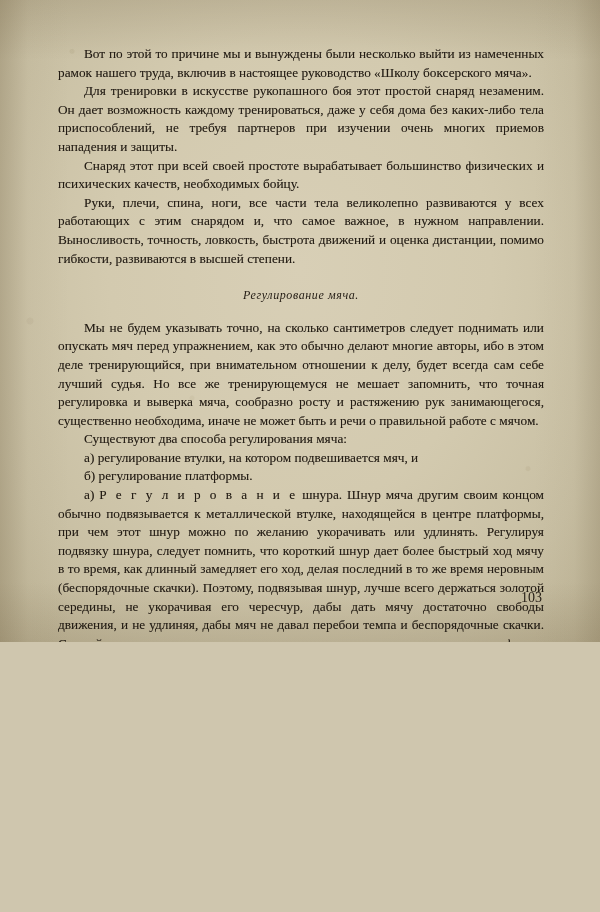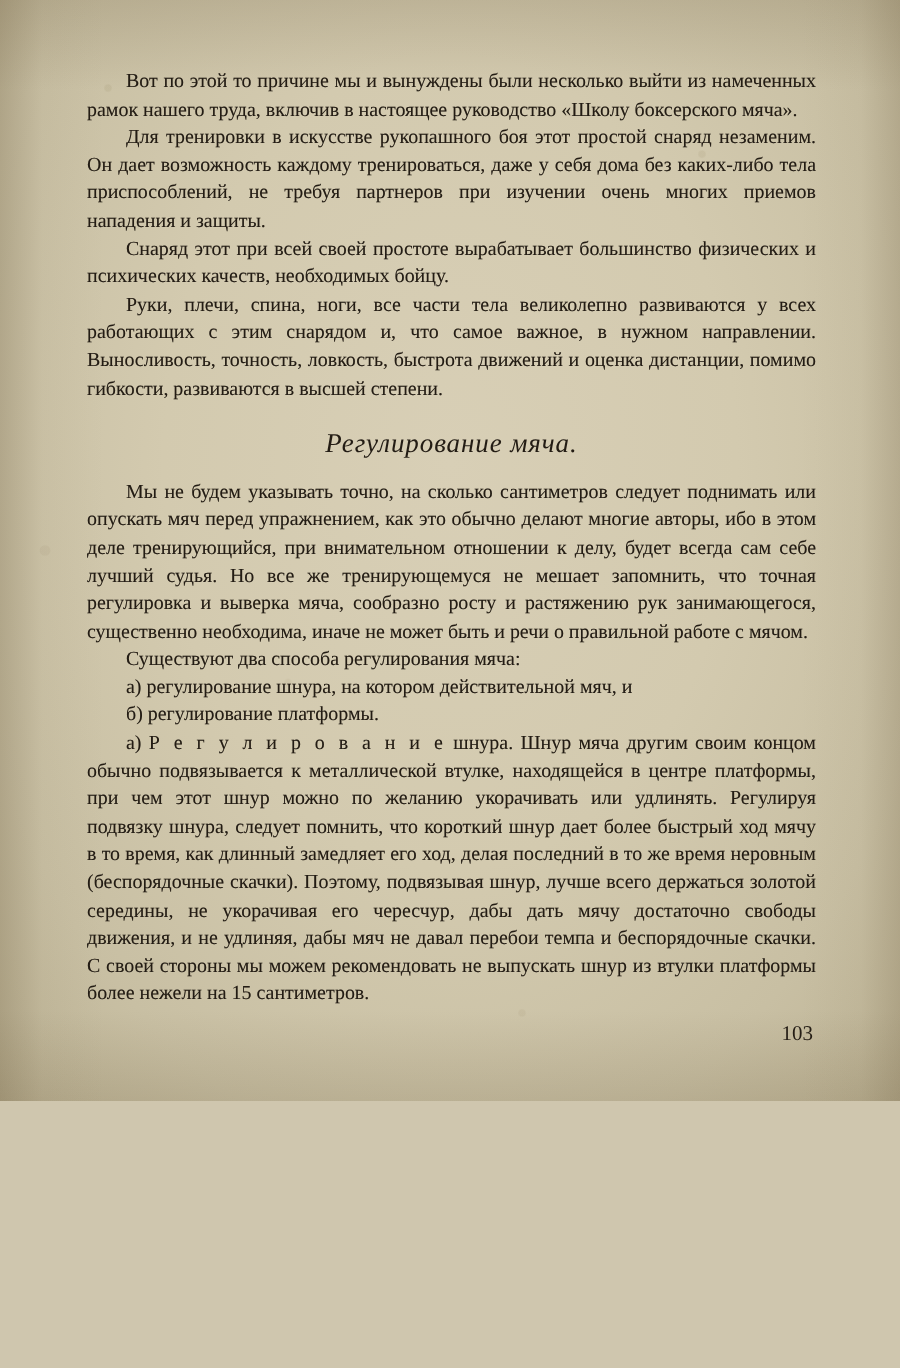--- a/index.html
+++ b/index.html
@@ -9,21 +9,21 @@
   body {
     width: 600px;
     height: 912px;
     background: #cfc6ae;
     font-family: "Liberation Serif", serif;
     overflow: hidden;
   }
   .page {
     position: relative;
     width: 600px;
-    height: 734px;
+    height: 642px;
     background:
       radial-gradient(ellipse at 50% 42%, #d8cfb6 0%, #d3caaf 45%, #c8bfa3 78%, #bdb395 100%);
     box-sizing: border-box;
     overflow: hidden;
   }
   
   .grain {
     position: absolute;
     inset: 0;
     pointer-events: none;
@@ -61,21 +61,21 @@
     margin: 0;
     text-indent: 26px;
     text-align: justify;
     -webkit-hyphens: none;
     hyphens: none;
   }
   .section-head {
     margin: 18px 0 14px 0;
     text-align: center;
     font-style: italic;
-    font-size: 18px;
+    font-size: 12px;
     letter-spacing: 0.6px;
   }
   .spaced {
     letter-spacing: 2.2px;
   }
   .page-number {
     position: absolute;
     right: 58px;
     bottom: 36px;
     font-size: 14px;
@@ -98,21 +98,21 @@
     <p class="para">Вот по этой то причине мы и вынуждены были несколько выйти из намеченных рамок нашего труда, включив в настоящее руководство «Школу боксерского мяча».</p>
     <p class="para">Для тренировки в искусстве рукопашного боя этот простой снаряд незаменим. Он дает возможность каждому тренироваться, даже у себя дома без каких-либо тела приспособлений, не требуя партнеров при изучении очень многих приемов нападения и защиты.</p>
     <p class="para">Снаряд этот при всей своей простоте вырабатывает большинство физических и психических качеств, необходимых бойцу.</p>
     <p class="para">Руки, плечи, спина, ноги, все части тела великолепно развиваются у всех работающих с этим снарядом и, что самое важное, в нужном направлении. Выносливость, точность, ловкость, быстрота движений и оценка дистанции, помимо гибкости, развиваются в высшей степени.</p>
 
     <div class="section-head">Регулирование мяча.</div>
 
     <p class="para">Мы не будем указывать точно, на сколько сантиметров следует поднимать или опускать мяч перед упражнением, как это обычно делают многие авторы, ибо в этом деле тренирующийся, при внимательном отношении к делу, будет всегда сам себе лучший судья. Но все же тренирующемуся не мешает запомнить, что точная регулировка и выверка мяча, сообразно росту и растяжению рук занимающегося, существенно необходима, иначе не может быть и речи о правильной работе с мячом.</p>
     <p class="para">Существуют два способа регулирования мяча:</p>
 
-    <p class="para">а) регулирование шнура, на котором действительной мяч, и</p>
+    <p class="para">а) регулирование втулки, на котором подвешивается мяч, и</p>
     <p class="para">б) регулирование платформы.</p>
 
     <p class="para"><span>а) </span><span class="spaced">Р е г у л и р о в а н и е</span><span> шнура. Шнур мяча другим своим концом обычно подвязывается к металлической втулке, находящейся в центре платформы, при чем этот шнур можно по желанию укорачивать или удлинять. Регулируя подвязку шнура, следует помнить, что короткий шнур дает более быстрый ход мячу в то время, как длинный замедляет его ход, делая последний в то же время неровным (беспорядочные скачки). Поэтому, подвязывая шнур, лучше всего держаться золотой середины, не укорачивая его чересчур, дабы дать мячу достаточно свободы движения, и не удлиняя, дабы мяч не давал перебои темпа и беспорядочные скачки. С своей стороны мы можем рекомендовать не выпускать шнур из втулки платформы более нежели на 15 сантиметров.</span></p>
 
   </div>
 
   <div class="page-number">103</div>
 </div>
 
 </body></html>

